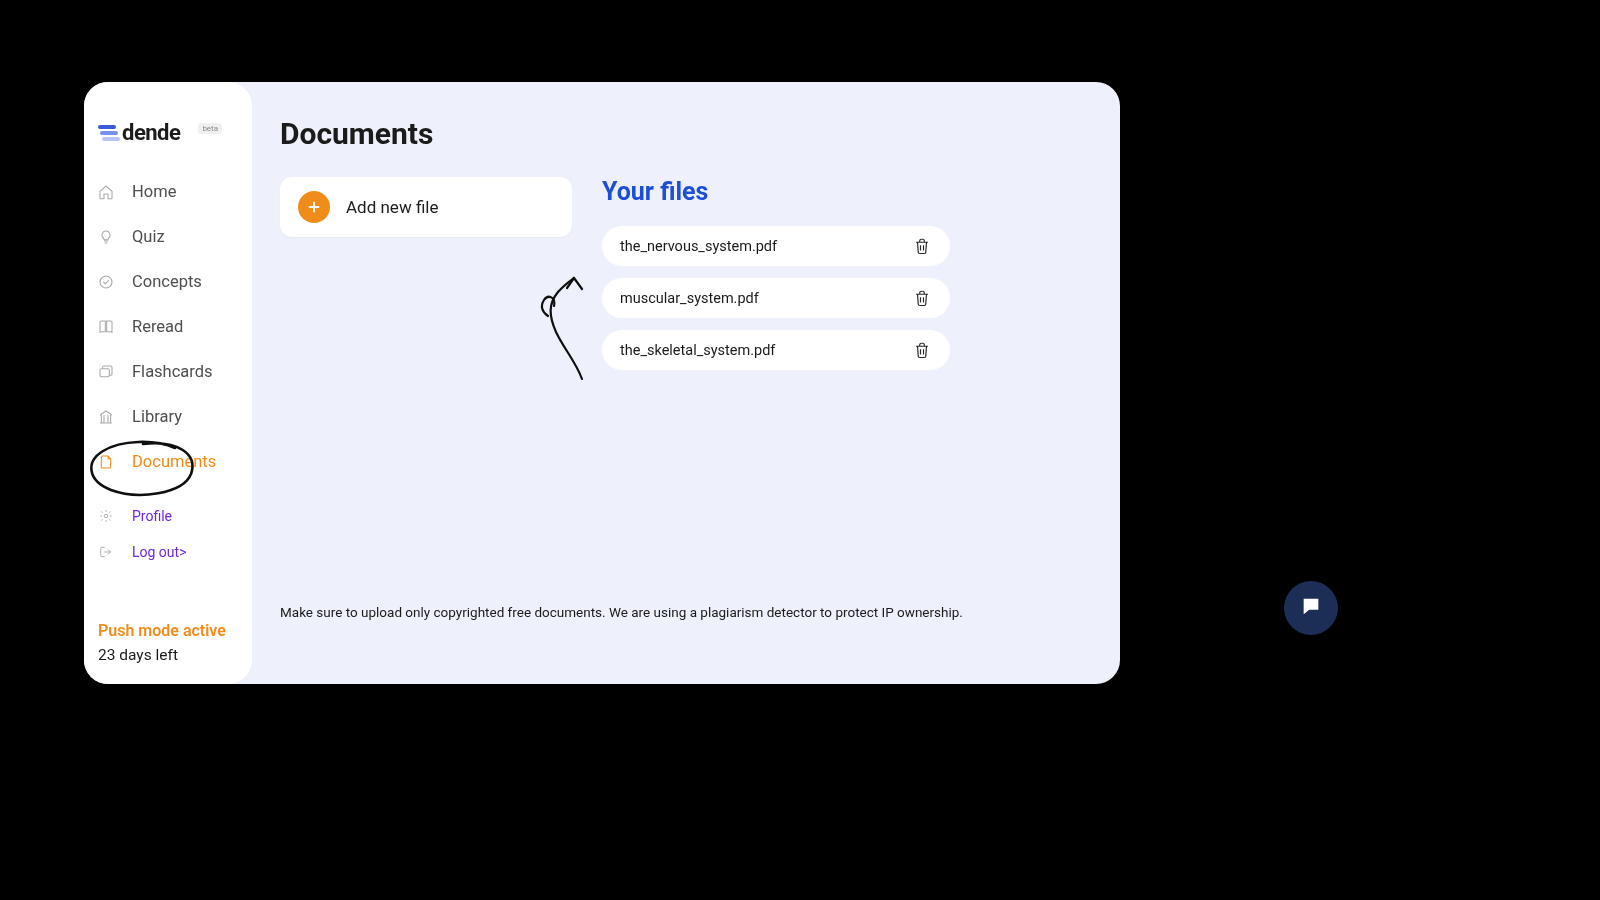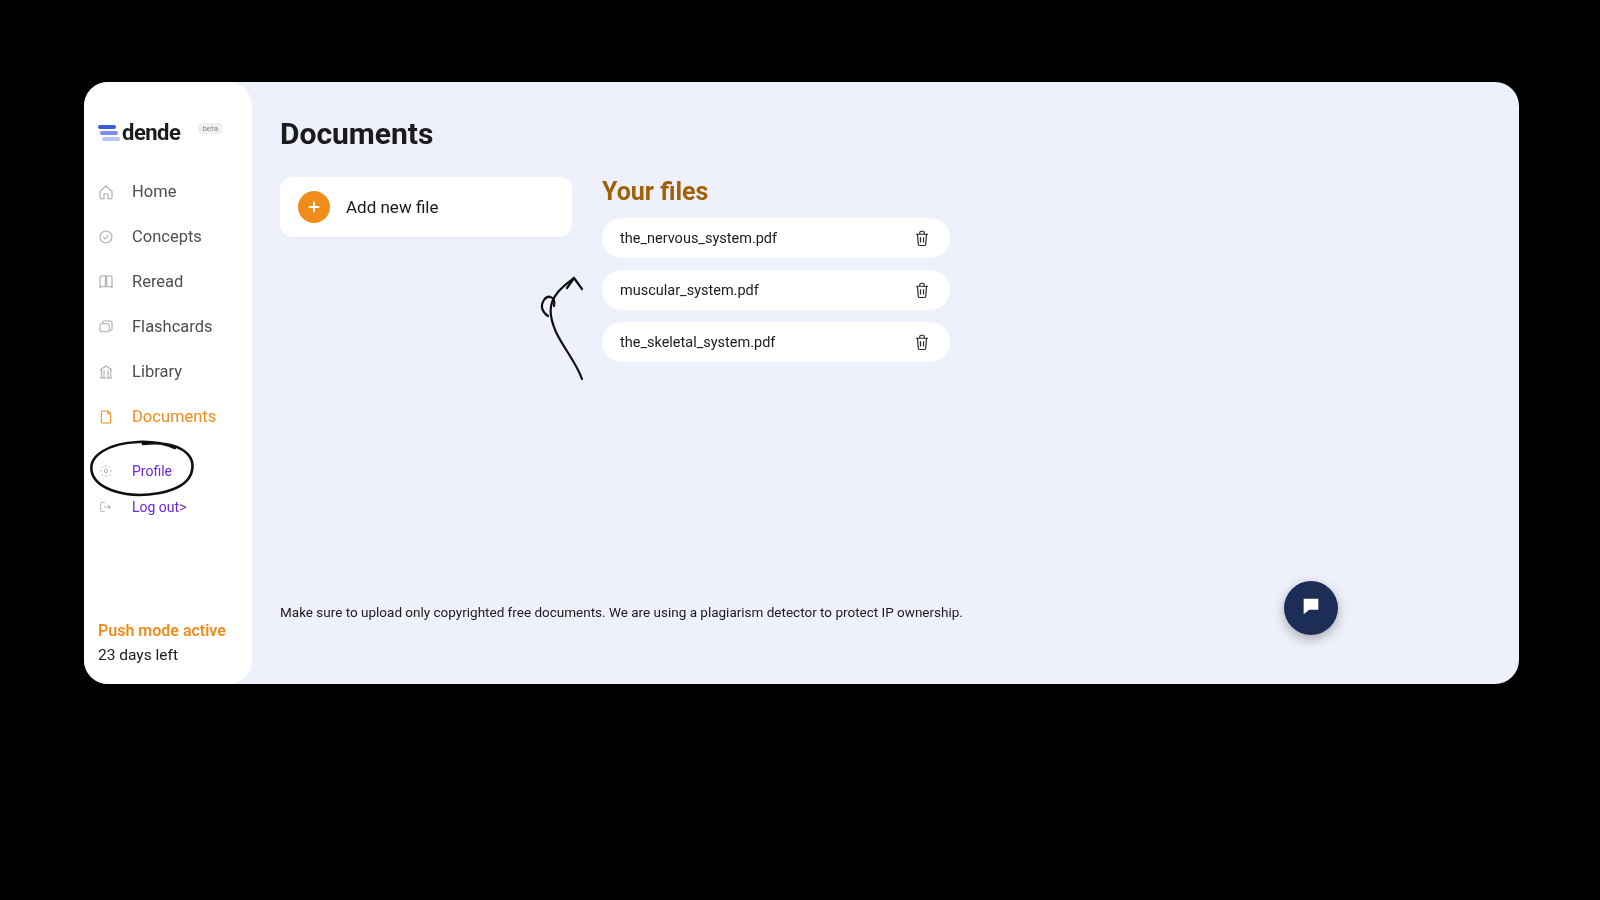--- a/index.html
+++ b/index.html
@@ -5,21 +5,21 @@
 * { box-sizing: border-box; margin: 0; padding: 0; }
 body {
   width: 1600px; height: 900px;
   background: #000;
   font-family: -apple-system, BlinkMacSystemFont, "Segoe UI", Roboto, sans-serif;
   position: relative;
 }
 .app-window {
   position: absolute;
   left: 84px; top: 82px;
-  width: 1435px; height: 602px;
+  width: 1036px; height: 602px;
   background: #eef1fb;
   border-radius: 24px;
   overflow: hidden;
   display: flex;
 }
 .sidebar {
   width: 168px;
   background: #fff;
   border-top-right-radius: 24px;
   border-bottom-right-radius: 24px;
@@ -94,21 +94,21 @@
 
 .arrow-annotation {
   position: absolute;
   left: 282px; top: 192px;
   width: 70px; height: 110px;
   pointer-events: none;
 }
 .arrow-annotation svg { width: 100%; height: 100%; }
 
 .files-col { flex: 0 0 auto; }
-.files-heading { font-size: 25px; font-weight: 700; color: #a16207; margin-bottom: 12px; }
+.files-heading { font-size: 25px; font-weight: 700; color: #1d4ed8; margin-bottom: 20px; }
 .file-list { display: flex; flex-direction: column; gap: 12px; }
 .file-row {
   display: flex; align-items: center; justify-content: space-between;
   background: #fff; border-radius: 999px;
   padding: 10px 18px; width: 348px;
 }
 .file-name { font-size: 14.5px; color: #1b1b1b; }
 .trash-btn { width: 20px; height: 20px; cursor: pointer; display: flex; align-items: center; justify-content: center; }
 .trash-btn svg { stroke: #2a2a2a; stroke-width: 1.6; fill: none; }
 
@@ -144,20 +144,28 @@
     </div>
 
     <nav class="nav">
       <a class="nav-item">
         <span class="nav-icon">
             <svg viewBox="0 0 24 24" width="16" height="16">
               <path d="M3 11l9-8 9 8v10a1 1 0 0 1-1 1h-5v-7h-6v7H4a1 1 0 0 1-1-1z"></path>
             </svg>
           </span>
         <span>Home</span>
+      </a>
+      <a class="nav-item">
+        <span class="nav-icon">
+            <svg viewBox="0 0 24 24" width="16" height="16">
+              <path d="M9 18h6M10 21h4M12 3a6 6 0 0 0-4 10.5c.7.7 1 1.5 1 2.5h6c0-1 .3-1.8 1-2.5A6 6 0 0 0 12 3z"></path>
+            </svg>
+          </span>
+        <span>Quiz</span>
       </a>
       <a class="nav-item">
         <span class="nav-icon">
             <svg viewBox="0 0 24 24" width="16" height="16">
               <circle cx="12" cy="12" r="9"></circle>
               <path d="M8 12l3 3 5-6"></path>
             </svg>
           </span>
         <span>Concepts</span>
       </a>

